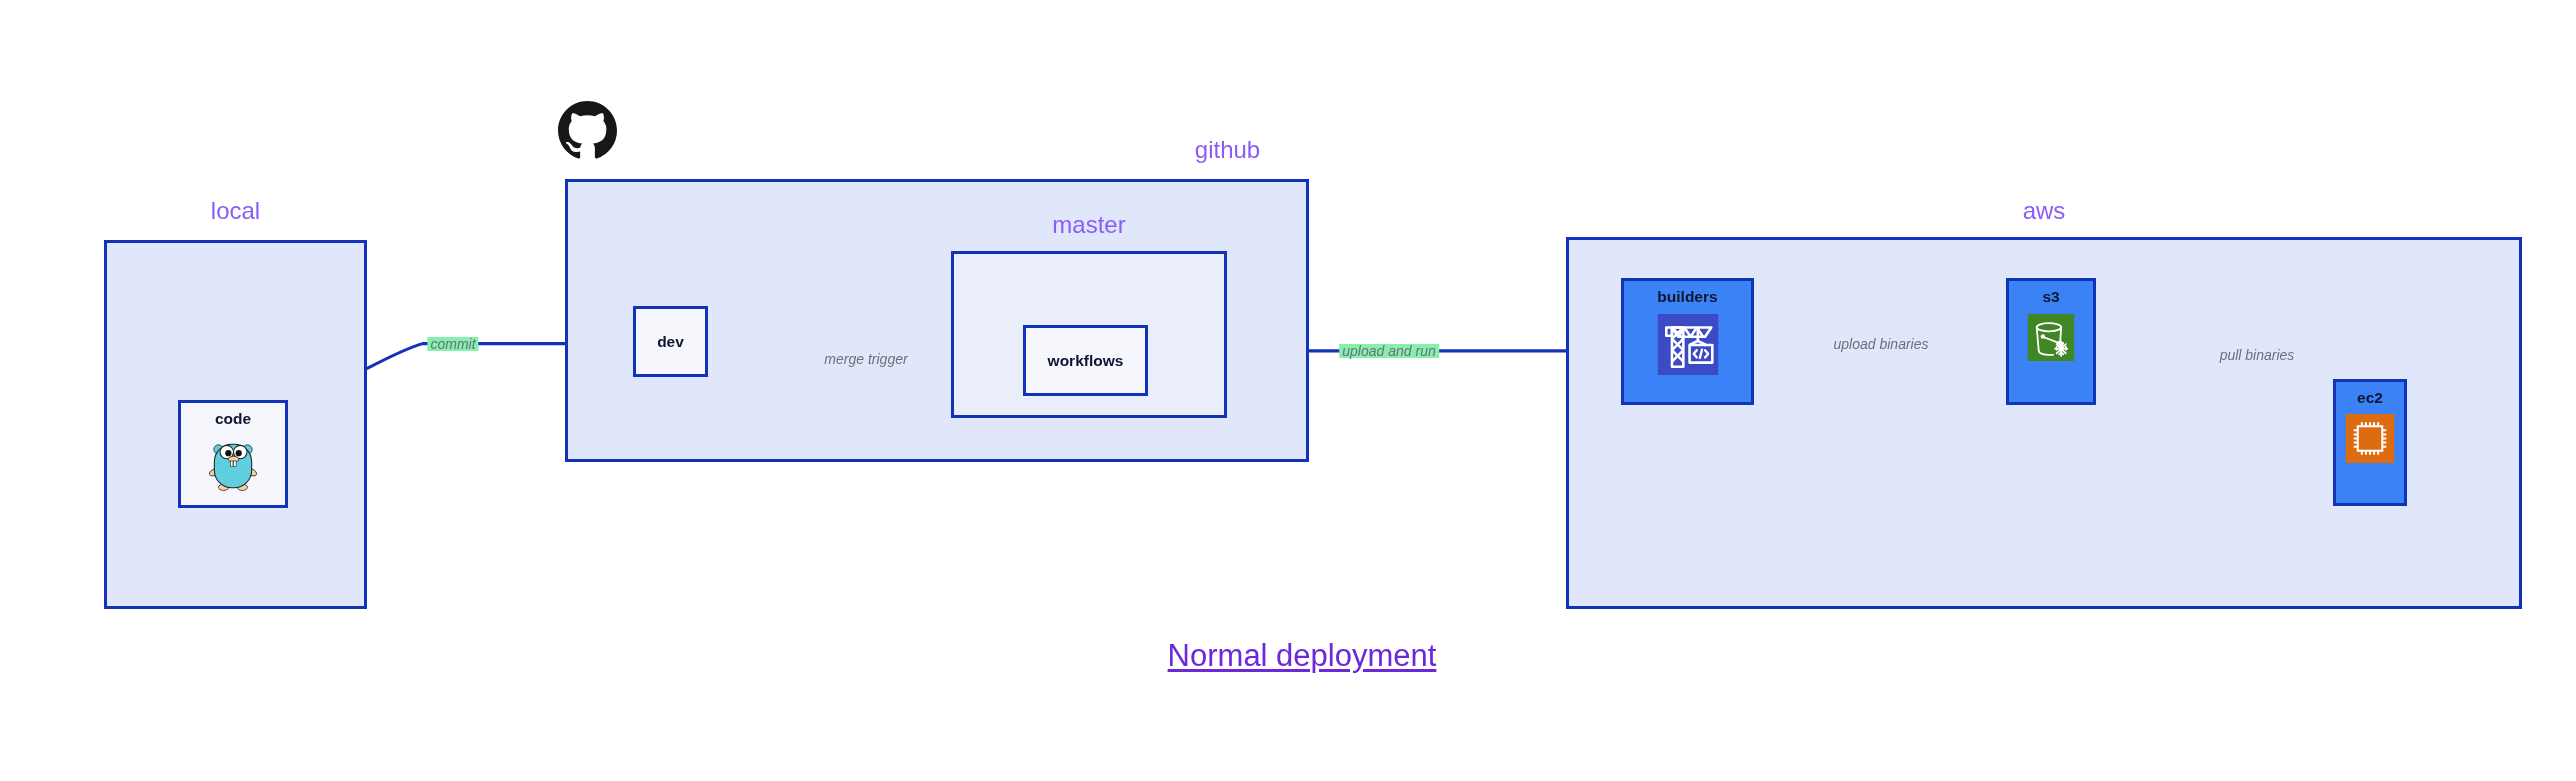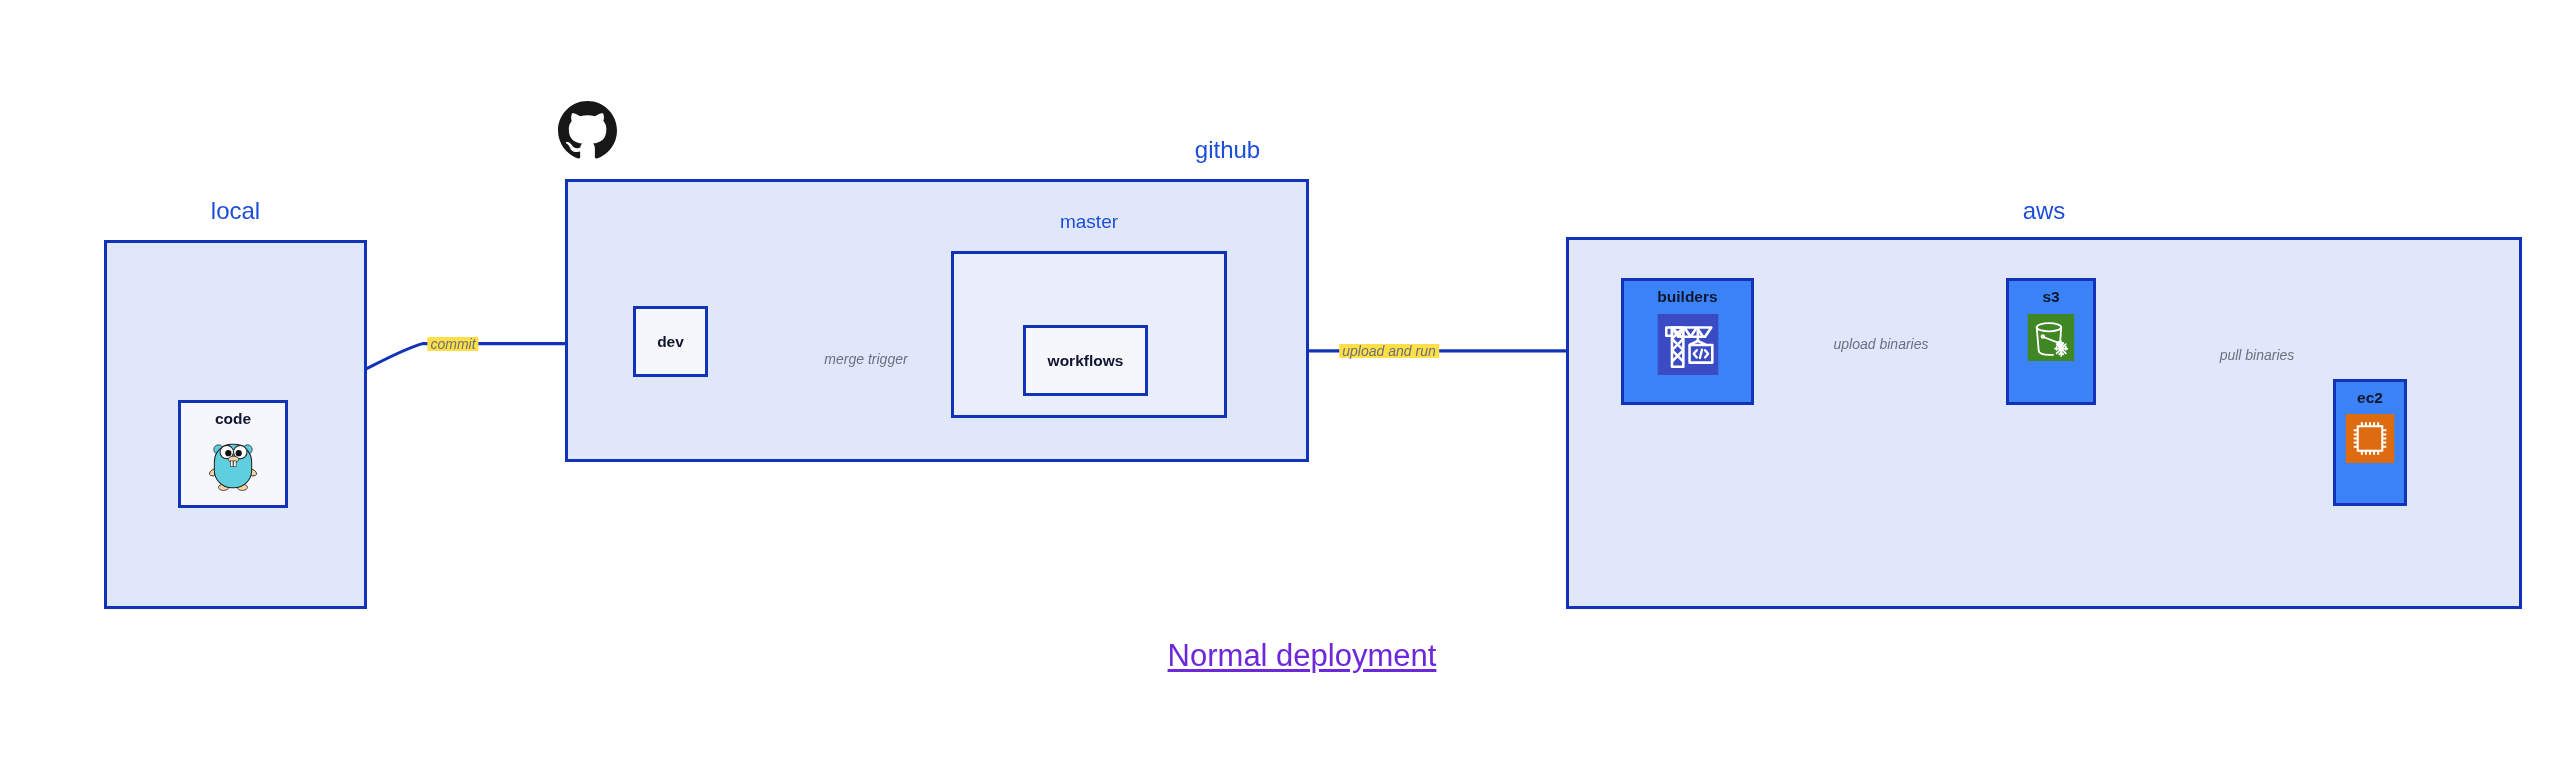--- a/index.html
+++ b/index.html
@@ -27,21 +27,21 @@
   }
   
   .group-box {
     position: absolute;
     box-sizing: border-box;
     background: #e1e7fa;
     border: 3.1px solid #1233b8;
   }
   .group-title {
     position: absolute;
-    color: #1d4ed8;
+    color: #8b5cf6;
     font-size: 24px;
     font-weight: 400;
     white-space: nowrap;
     text-align: center;
     letter-spacing: 0px;
   }
   
   .sub-box {
     position: absolute;
     box-sizing: border-box;
@@ -77,21 +77,21 @@
     left: 50%;
     transform: translateX(-50%);
   }
   
   .edge-label {
     position: absolute;
     color: #6d6f7c;
     font-size: 14px;
     font-style: italic;
     white-space: nowrap;
-    background: #fde047;
+    background: #86efac;
     padding: 0 3.1px;
     transform: translate(-50%, -50%);
     line-height: 1;
   }
   .edge-label.on-group {
     background: #e1e7fa;
   }
   
   #caption {
     position: absolute;
@@ -186,21 +186,21 @@
                c0-4.42-3.58-8-8-8z"></path>
     </svg>
   </div>
   <div class="group-title" style="left:1145px; top:136px; width:165px;">github</div>
   <div class="group-box" style="left:565px; top:179px; width:744px; height:283px;"></div>
 
   <div class="node-box deep" style="left:633px; top:306px; width:75px; height:71px;">
     <div class="node-label centered">dev</div>
   </div>
 
-  <div class="group-title" style="left:951px; top:211px; width:276px; font-size:19px;">master</div>
+  <div class="group-title" style="left:951px; top:211px; width:276px; font-size:24px;">master</div>
   <div class="sub-box" style="left:951px; top:251px; width:276px; height:167px;"></div>
 
   <div class="node-box deep" style="left:1023px; top:325px; width:125px; height:71px;">
     <div class="node-label centered">workflows</div>
   </div>
 
   <div class="group-title" style="left:1566px; top:197px; width:956px;">aws</div>
   <div class="group-box" style="left:1566px; top:237px; width:956px; height:372px;"></div>
 
   <div class="node-box" style="left:1621px; top:278px; width:133px; height:127px;">

